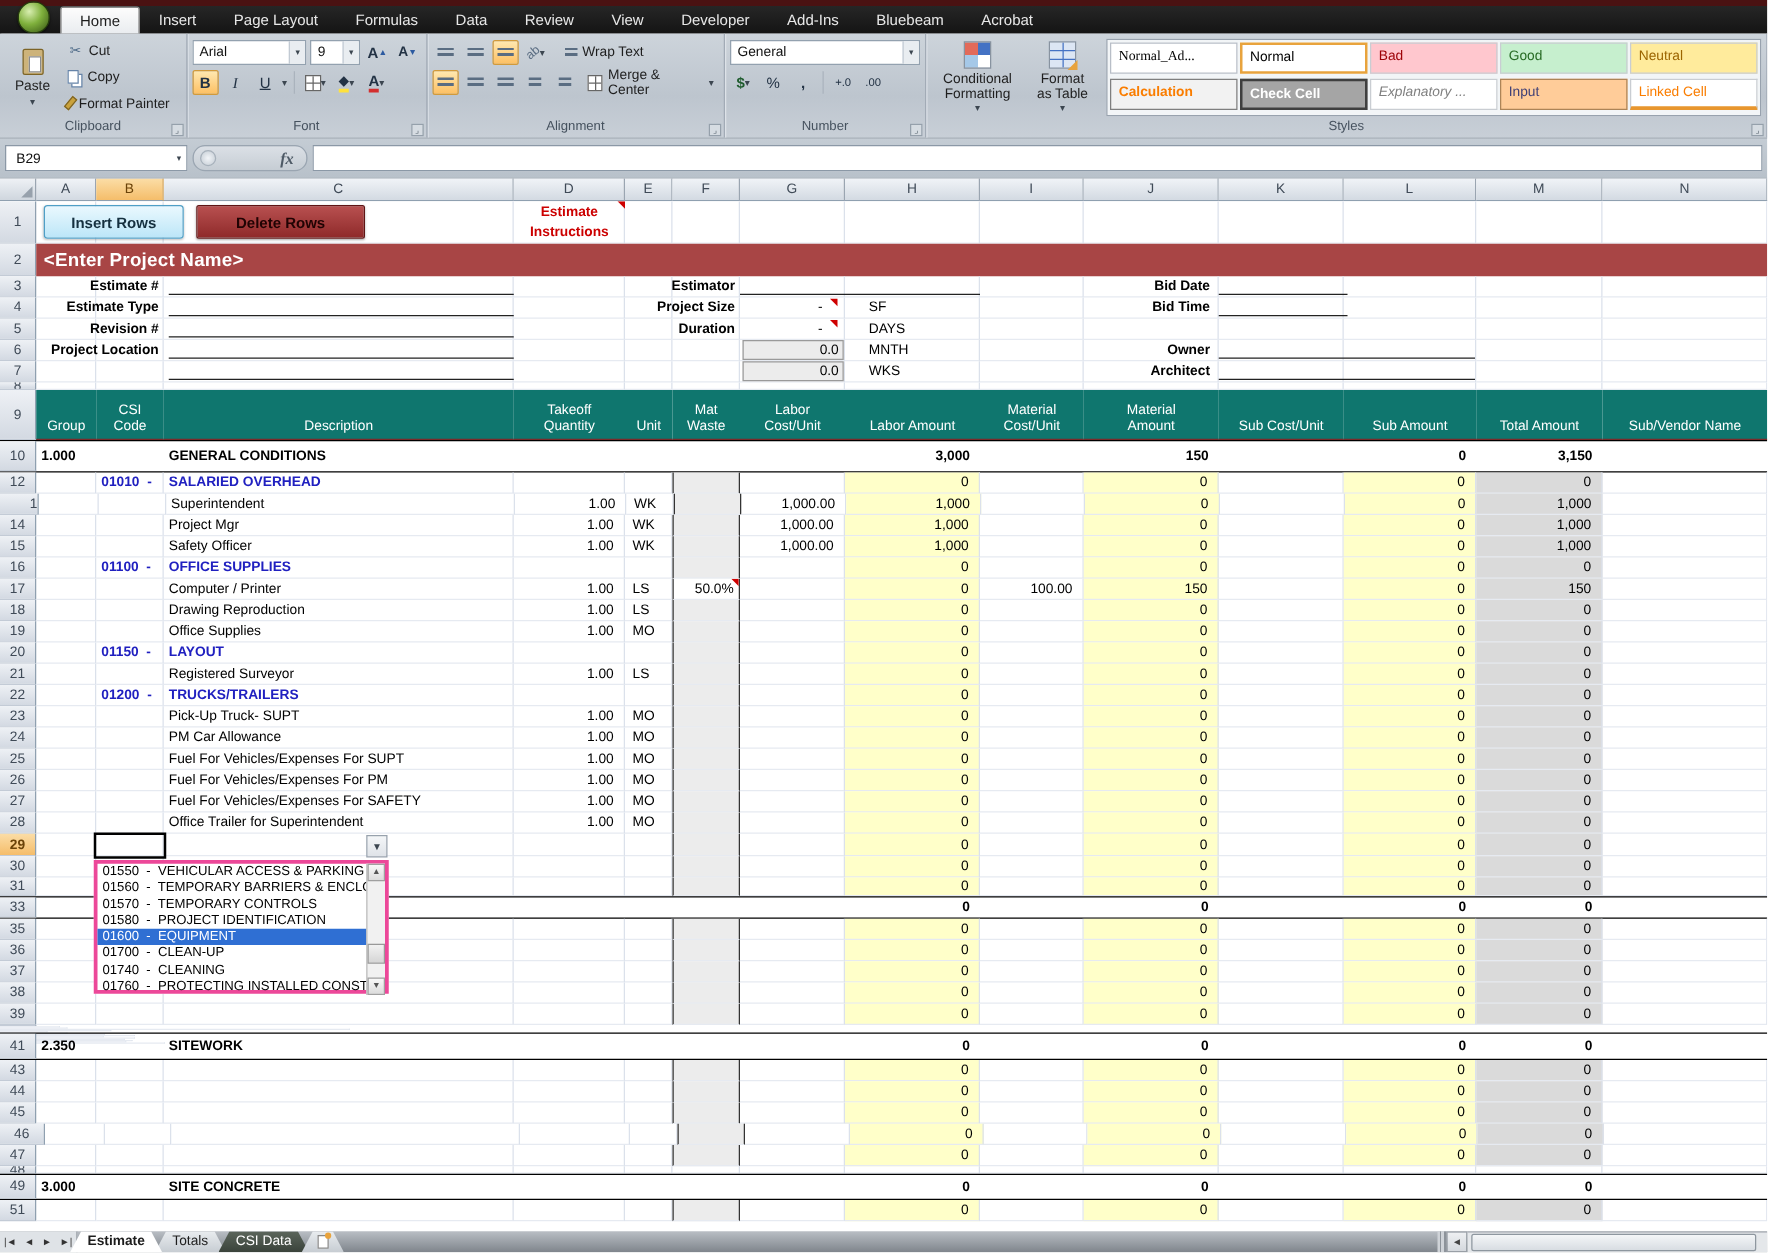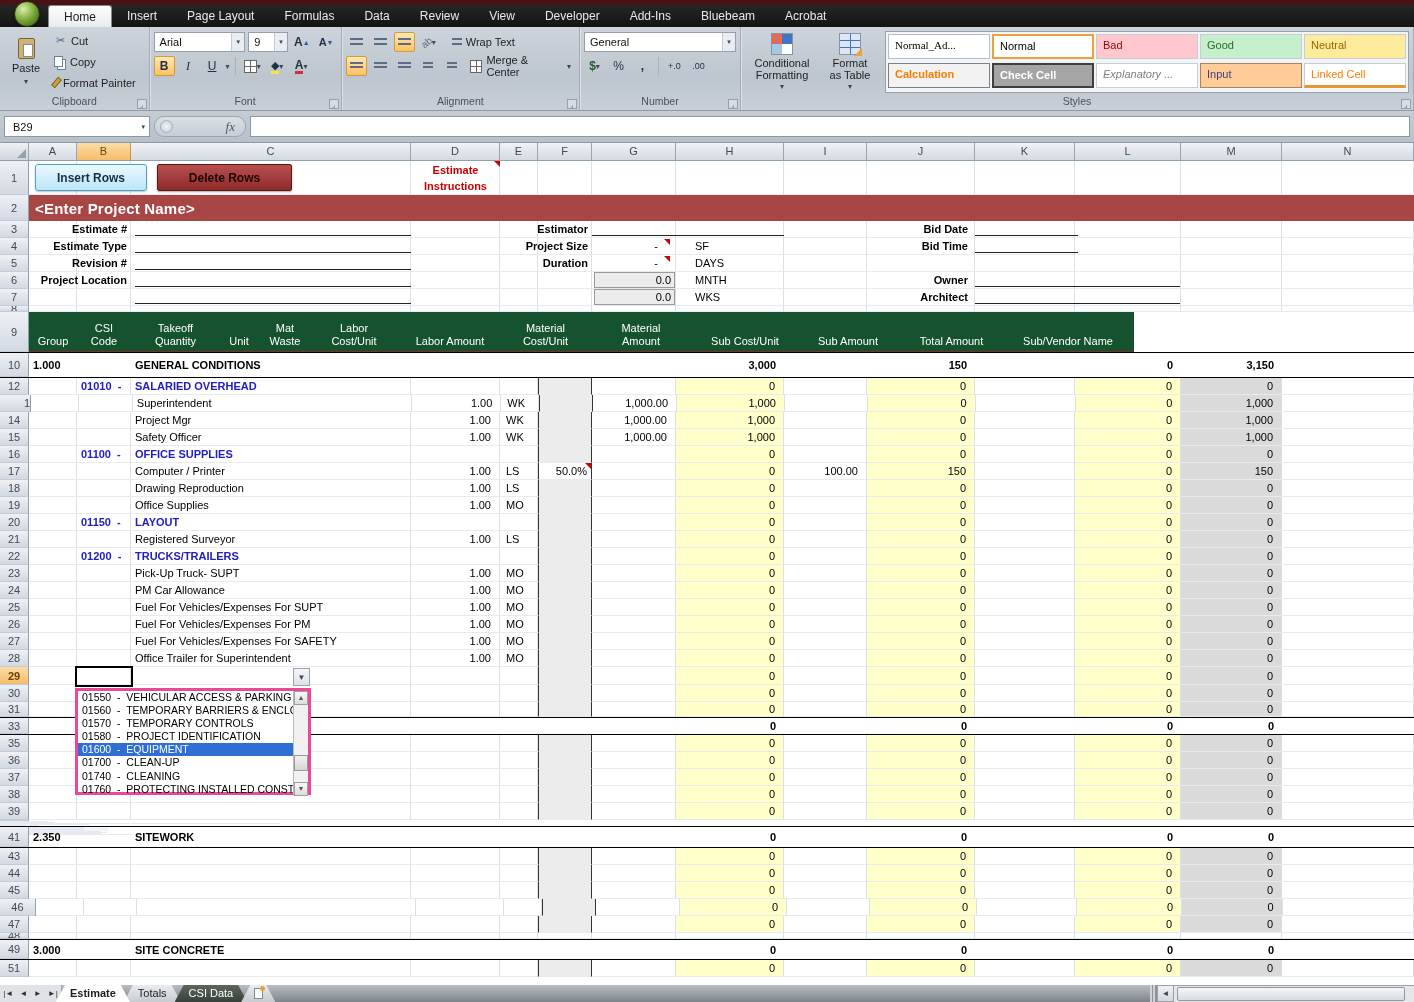--- a/index.html
+++ b/index.html
@@ -68,21 +68,21 @@
   
   #fbar { position:absolute; left:0; top:111px; width:1414px; height:32px;
     background:linear-gradient(#c4ccd4,#b8c1ca); display:flex; align-items:center; padding:0 4px;
     border-bottom:1px solid #8e99a5; }
   .namebox { width:146px; height:21px; background:#fff; border:1px solid #8b98a6; display:flex; align-items:center;
     font-size:11px; padding-left:8px; color:#111; }
   .nbarrow { margin-left:auto; font-size:7px; color:#3c4650; padding-right:4px; }
   .fxpill { width:92px; height:21px; margin-left:4px; border-radius:10px; background:linear-gradient(#dbe0e6,#c6cdd4);
     border:1px solid #9aa5b1; display:flex; align-items:center; }
   .fxcircle { width:13px; height:13px; border-radius:50%; background:radial-gradient(#f2f5f8,#c3cbd3); margin-left:5px; border:1px solid #a7b1bb; }
-  .fx { margin-left:auto; margin-right:10px; font-family:"Liberation Serif", serif; font-style:italic; font-weight:normal;
+  .fx { margin-left:auto; margin-right:10px; font-family:"Liberation Serif", serif; font-style:italic; font-weight:bold;
     font-size:13px; color:#4e5a66; }
   .finput { flex:1; height:21px; background:#fff; border:1px solid #8b98a6; margin-left:4px; }
 
   
   #sheet { position:absolute; left:0; top:143px; width:1414px; height:842px; background:#fff; }
   #colheaders { display:flex; height:18px; }
   .chcell { height:18px; background:linear-gradient(#f0f3f7,#d3dae2); border-right:1px solid #9aa5b1;
     border-bottom:1px solid #8fa0b0; text-align:center; font-size:11px; line-height:17px; color:#3f4a57; }
   .chcell.sel { background:linear-gradient(#fbdda6,#f5bd6a); border-right-color:#cf9437; color:#6b4309; }
   .chcell.corner { position:relative; background:linear-gradient(#eef1f5,#cfd6de); }
@@ -101,21 +101,21 @@
   .gcell.bold { font-weight:bold; }
   .gcell.blue { color:#2020c0; font-weight:bold; }
   .gcell.yel { background:#ffffc9; }
   .gcell.gry { background:#dadada; }
   .gcell.fband { background:#ececec; border-left:1px solid #333; border-right:1px solid #333; }
   .gcell.wst { background:#fff; position:relative; padding-right:4px; }
   .t-group, .t-total { border-top:1px solid #000; border-bottom:1px solid #000; }
   .t-group .gcell, .t-total .gcell { border-right:none; border-bottom:none; }
   .t-banner .banner-cell { background:#a84545; color:#fff; font-size:15px; font-weight:bold;
     display:flex; align-items:center; padding-left:6px; letter-spacing:.2px; }
-  .t-header .hcell { background:#14532d; color:#fff; font-size:11px; text-align:center; white-space:pre-line;
+  .t-header .hcell { background:#0f766e; color:#fff; font-size:11px; text-align:center; white-space:pre-line;
     display:flex; flex-direction:column; justify-content:flex-end; align-items:center; padding-bottom:3px;
     line-height:13px; border-bottom:1px solid #7c2a2a; }
   .ctri { position:absolute; top:0; right:0; width:0; height:0; border-top:6px solid #cf0000; border-left:6px solid transparent; }
 
   
   .ov { position:absolute; z-index:3; }
   #btn-insert { left:35px; top:3px; width:112px; height:27px; border-radius:3px;
     background:linear-gradient(#eaf8fe,#bce6f8); border:1px solid #4f9fc6; box-shadow:0 1px 2px rgba(0,0,0,.25);
     font-size:12px; font-weight:bold; color:#15303f; display:flex; align-items:center; justify-content:center; }
   #btn-delete { left:157px; top:3px; width:135px; height:27px; border-radius:2px;
@@ -517,20 +517,21 @@
           <div class="gcell colK num" style="width: 100px;"></div>
           <div class="gcell colL num" style="width: 106px;"></div>
           <div class="gcell colM num" style="width: 101px;"></div>
           <div class="gcell colN" style="width: 132px;"></div>
         </div>
         <div class="grow t-header" style="height: 40px;">
           <div class="rhcell" style="width: 29px;">9</div>
           <div class="hcell" style="width: 48px;">Group</div>
           <div class="hcell" style="width: 54px;">CSI
 Code</div>
+          <div class="hcell" style="width: 280px;">Description</div>
           <div class="hcell" style="width: 89px;">Takeoff
 Quantity</div>
           <div class="hcell" style="width: 38px;">Unit</div>
           <div class="hcell" style="width: 54px;">Mat
 Waste</div>
           <div class="hcell" style="width: 84px;">Labor
 Cost/Unit</div>
           <div class="hcell" style="width: 108px;">Labor Amount</div>
           <div class="hcell" style="width: 83px;">Material
 Cost/Unit</div>

